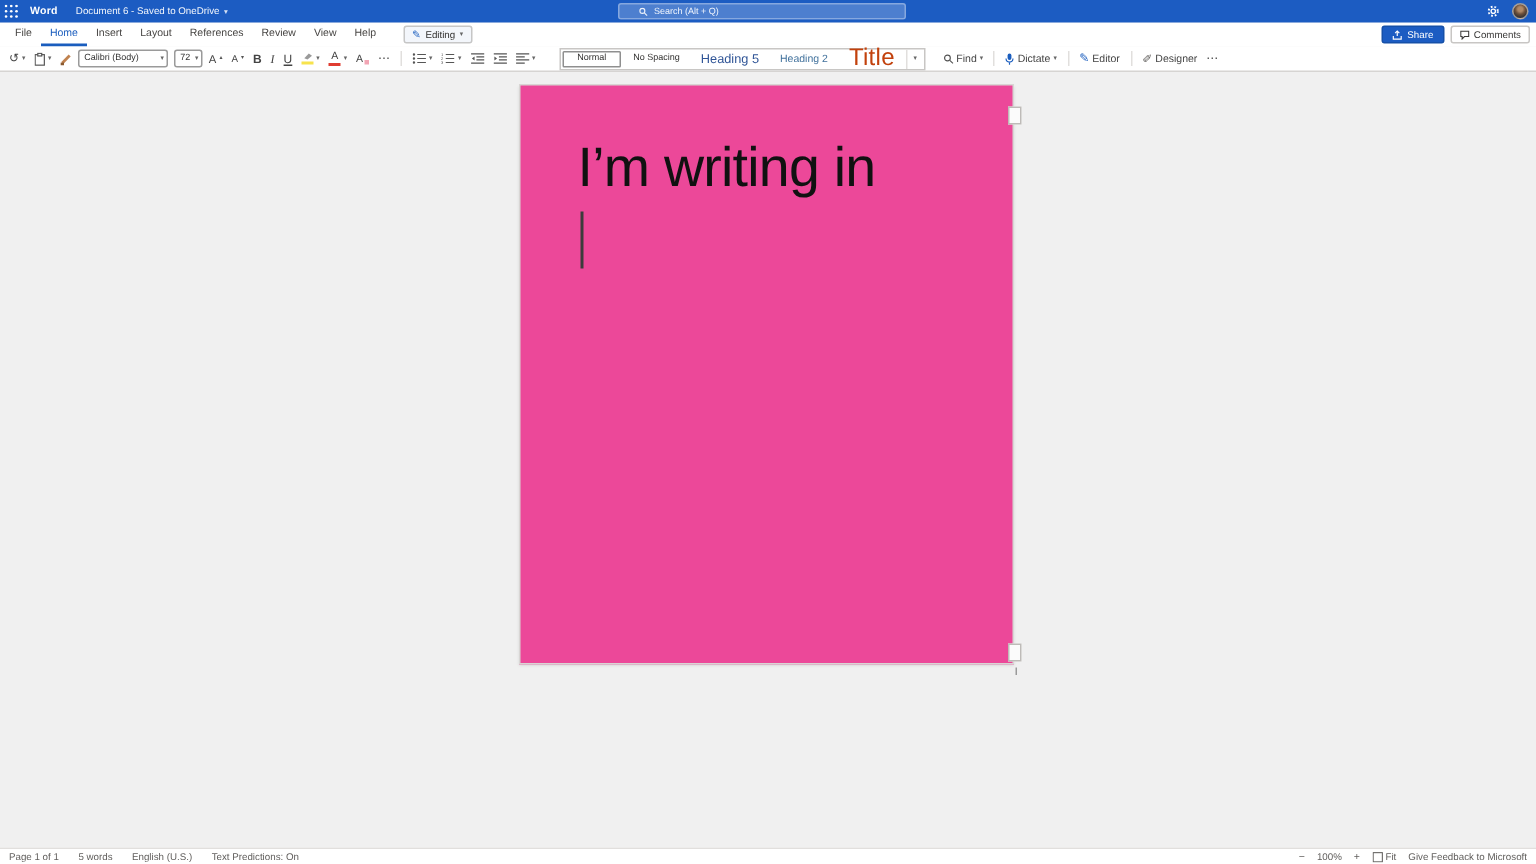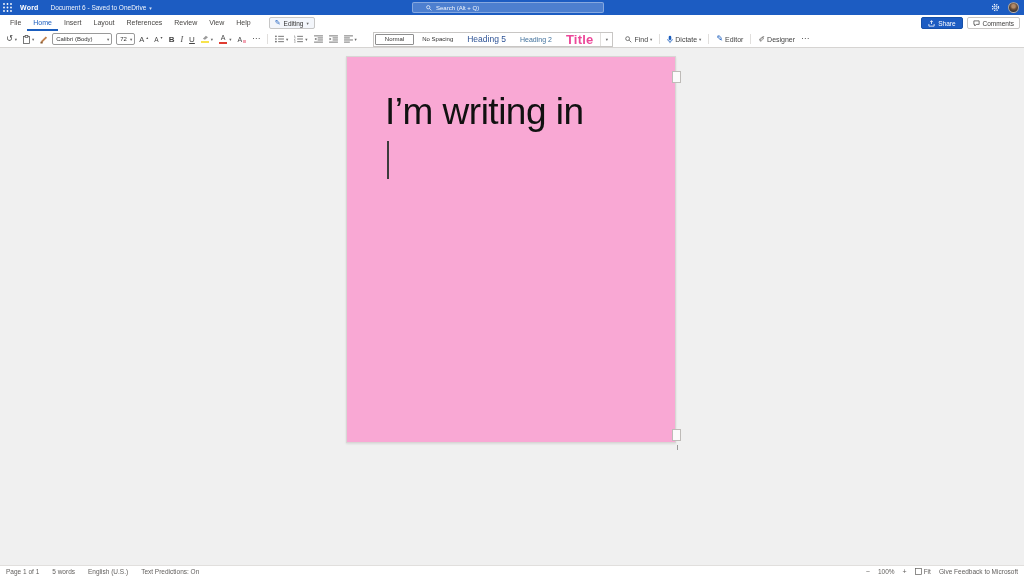--- a/index.html
+++ b/index.html
@@ -57,29 +57,29 @@
   .divider { width:1px; height:10px; background:#E1DFDD; margin:0 3px; }
   .mini { font-size:4px; position:relative; top:-2px; color:#555; }
 
   .styles-gallery { height:15px; border:1px solid #C8C6C4; background:#fff;
     display:flex; align-items:stretch; margin-left:12px; }
   .style-cell { display:flex; align-items:center; justify-content:center; padding:0 7px; cursor:pointer; }
   .style-normal { margin:1px; border:1px solid #8f8f8f; border-radius:1px; font-size:6px; color:#323130; padding:0 9px; }
   .style-nospacing { font-size:6px; color:#323130; }
   .style-h1 { font-size:8.5px; color:#2F5496; font-weight:300; }
   .style-h2 { font-size:7px; color:#41719C; font-weight:300; }
-  .style-title { font-size:13px; color:#ec4899; font-weight:700; letter-spacing:.2px; }
+  .style-title { font-size:16px; color:#c2410c; font-weight:400; letter-spacing:.2px; }
   .style-chev { border-left:1px solid #E1DFDD; width:12px; display:flex; align-items:center; justify-content:center; }
 
   .blue { color:#1A5DBE; }
   .grey-pen { color:#605E5C; font-size:8px; }
 
   
   .canvas { position:absolute; top:48px; bottom:11px; left:0; right:0; background:#F0F0F0; }
-  .page { position:absolute; left:346px; top:8px; width:330px; height:387px; background:#f9a8d4;
+  .page { position:absolute; left:346px; top:8px; width:330px; height:387px; background:#ec4899;
     border:1px solid #D8D6D4; box-shadow:0 1px 2px rgba(0,0,0,.10); cursor:text; }
   .doc-text { position:absolute; left:38px; top:30px; font-size:37px; line-height:50px;
     color:#111; letter-spacing:-0.5px; white-space:nowrap; }
   .cursor { display:inline-block; width:1.5px; height:38px; background:#3c3c3c;
     vertical-align:-5px; margin-left:2px; }
   .marker { position:absolute; width:9px; height:12px; background:#FBFBFB; border:1px solid #BEBBB8; }
   .marker.top { left:325px; top:14px; }
   .marker.bottom { left:325px; top:372px; }
   .page-tick { position:absolute; left:330px; top:388px; width:1px; height:5px; background:#9a9a9a; }
 

